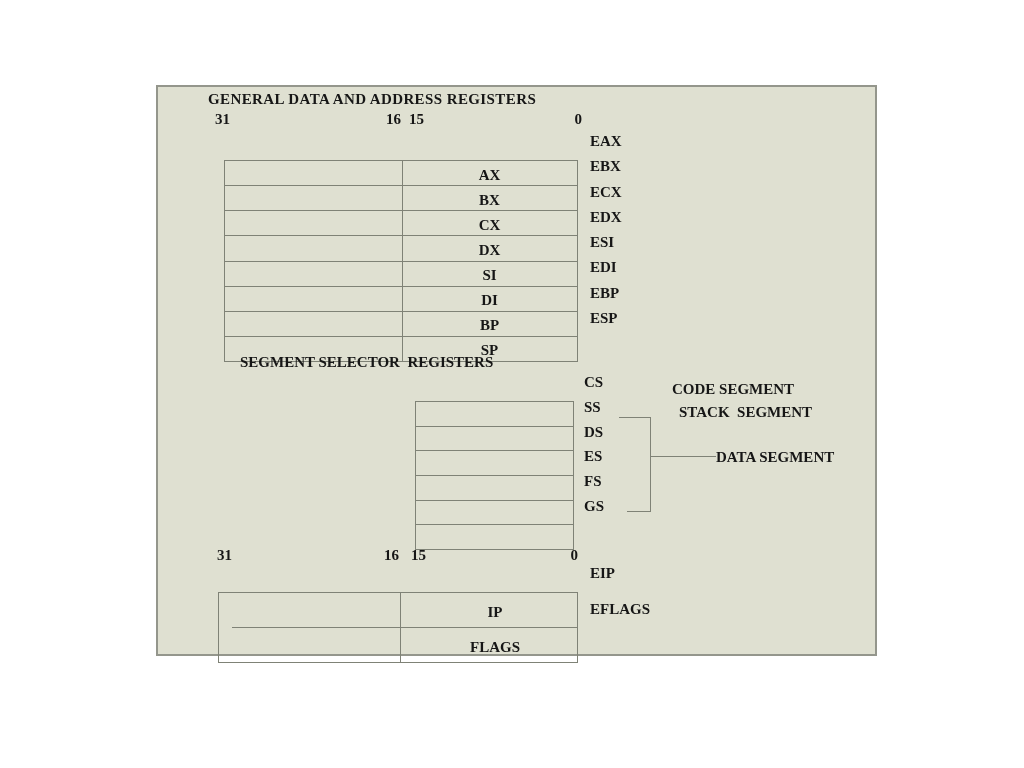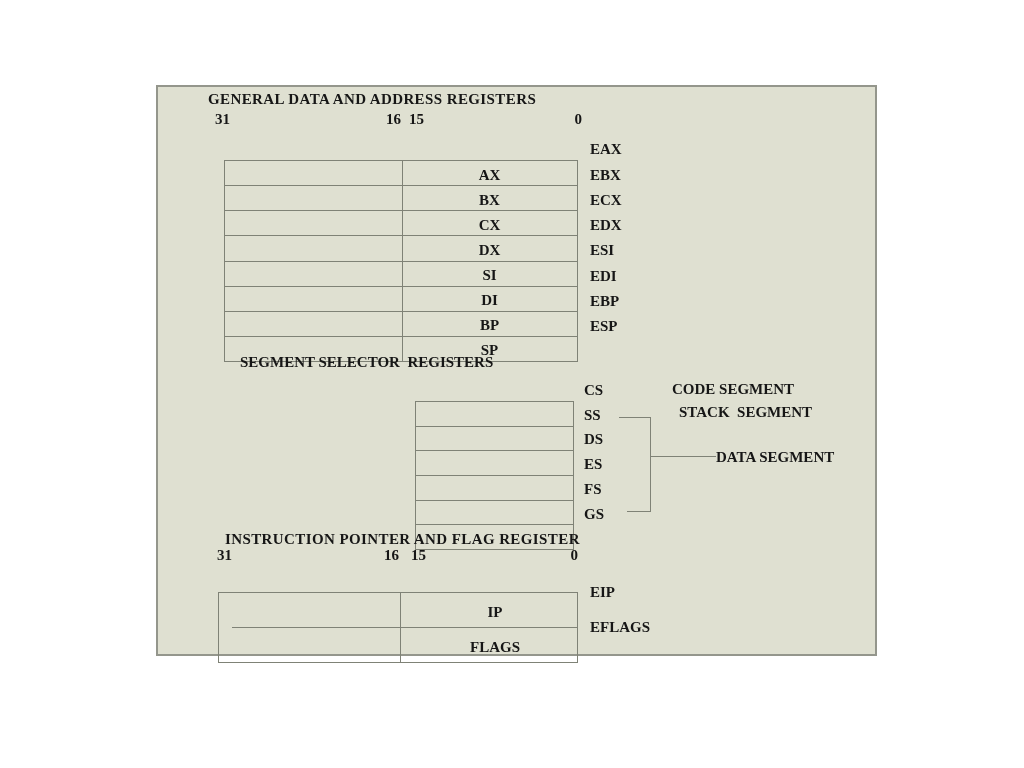--- a/index.html
+++ b/index.html
@@ -33,21 +33,21 @@
   .regtable .row + .row{border-top:1px solid var(--line);}
   .vdiv{position:absolute;top:0;bottom:0;width:1px;background:var(--line);}
   .rcell{
     position:absolute;right:0;top:0;bottom:0;
     display:flex;align-items:center;justify-content:center;
   }
   .rcell span{position:relative;top:2px;font-size:15px;white-space:pre;}
   .gt .rcell{left:177px;}
   .it .rcell{left:181px;}
   .labelcol{position:absolute;display:flex;flex-direction:column;}
-  .labelcol .lrow{flex:1 1 0;display:flex;align-items:flex-end;}
+  .labelcol .lrow{flex:1 1 0;display:flex;align-items:flex-start;}
   .labelcol .lrow span{position:relative;top:2px;font-size:15px;white-space:pre;}
   .hline,.vline{position:absolute;background:var(--line);}
 </style>
 </head>
 <body>
 
 <div class="canvas">
   <div class="slide"></div>
 
   <div class="t title" style="left:208px;top:92px;">GENERAL DATA AND ADDRESS REGISTERS</div>
@@ -162,21 +162,20 @@
 
   <div class="hline" style="left:619px;top:417px;width:31px;height:1px;"></div>
   <div class="hline" style="left:627px;top:511px;width:23px;height:1px;"></div>
   <div class="vline" style="left:650px;top:417px;width:1px;height:95px;"></div>
   <div class="hline" style="left:650px;top:456px;width:66px;height:1px;"></div>
 
   <div class="t" style="left:672px;top:382px;">CODE SEGMENT</div>
   <div class="t" style="left:679px;top:405px;">STACK  SEGMENT</div>
   <div class="t" style="left:716px;top:450px;">DATA SEGMENT</div>
 
-  <div class="t title" style="left:225px;top:532px;">INSTRUCTION POINTER AND FLAG REGISTER</div>
 
   <div class="t bit" style="left:217px;top:548px;">31</div>
   <div class="t bit" style="left:378px;top:548px;width:21px;text-align:right;">16</div>
   <div class="t bit" style="left:411px;top:548px;">15</div>
   <div class="t bit" style="left:564px;top:548px;width:14px;text-align:right;">0</div>
 
   <div class="regtable it" style="left:218px;top:563px;width:360px;height:71px;padding-left:13px;">
     <div class="vdiv" style="left:181px;"></div>
     <div class="row">
       <div class="rcell">

